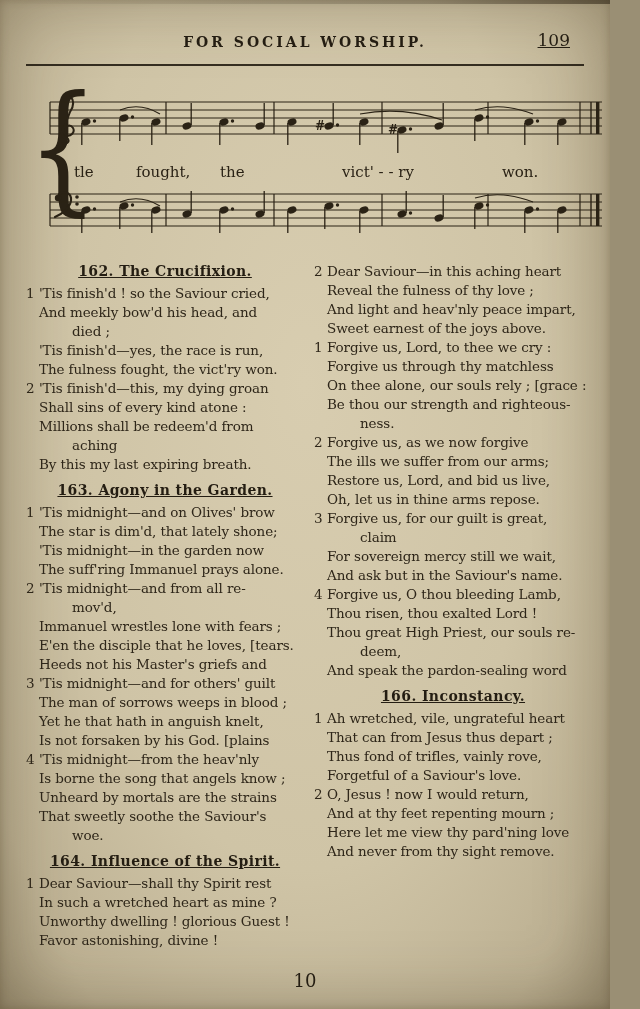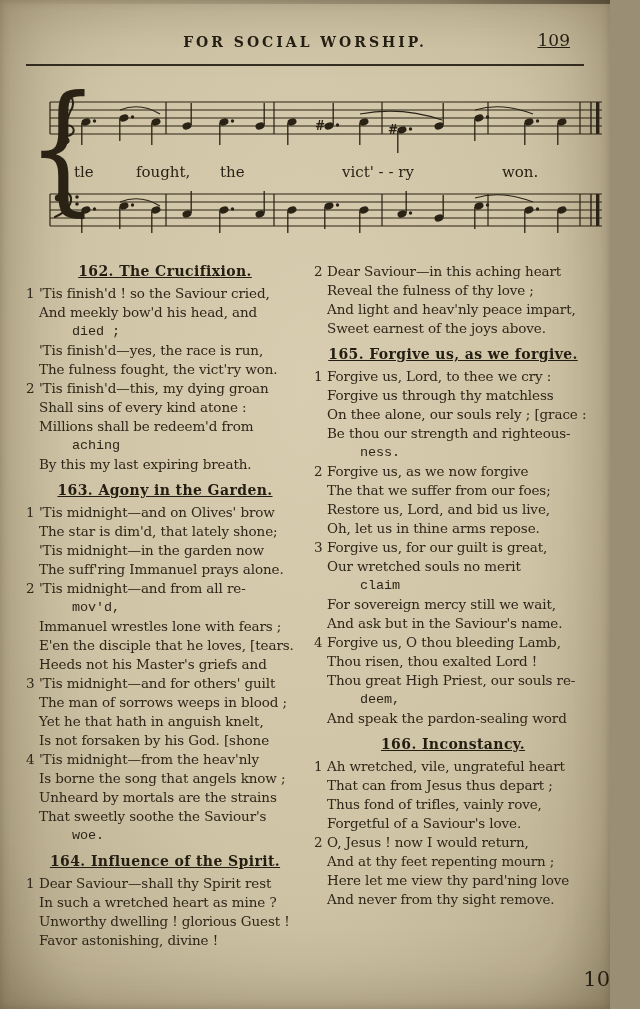--- a/index.html
+++ b/index.html
@@ -30,23 +30,23 @@
   .column{width:293px;}
   .heading{
     font-weight:bold;font-size:14px;text-align:center;line-height:19px;
     margin:7px 0 3px 0;letter-spacing:.4px;color:#241d12;text-decoration:underline;
   }
   .column .heading:first-child{margin-top:0;}
   .line{
     font-size:13.5px;line-height:19px;letter-spacing:-.1px;white-space:nowrap;
   }
   .l1{padding-left:13px;}
-  .l2{padding-left:46px;font-family:Liberation Mono, monospace;}
+  .l2{padding-left:46px;}
   .vnum{display:inline-block;width:13px;}
-  .footer{position:absolute;bottom:18px;left:0;right:0;text-align:right;font-size:21px;color:#241d12;}
+  .footer{position:absolute;bottom:18px;left:0;right:0;text-align:center;font-size:18px;color:#241d12;}
 </style>
 </head>
 <body>
 
 <div class="page">
 
   <div class="header">
     <span class="header-title">FOR SOCIAL WORSHIP.</span>
     <span class="page-number">109</span>
   </div>
@@ -262,49 +262,47 @@
         <div class="line l1">'Tis midnight—in the garden now</div>
         <div class="line l1">The suff'ring Immanuel prays alone.</div>
         <div class="line l0"><span class="vnum">2</span>'Tis midnight—and from all re-</div>
         <div class="line l2">mov'd,</div>
         <div class="line l1">Immanuel wrestles lone with fears ;</div>
         <div class="line l1">E'en the disciple that he loves, [tears.</div>
         <div class="line l1">Heeds not his Master's griefs and</div>
         <div class="line l0"><span class="vnum">3</span>'Tis midnight—and for others' guilt</div>
         <div class="line l1">The man of sorrows weeps in blood ;</div>
         <div class="line l1">Yet he that hath in anguish knelt,</div>
-        <div class="line l1">Is not forsaken by his God. [shone</div>
+        <div class="line l1">Is not forsaken by his God. [plains</div>
         <div class="line l0"><span class="vnum">4</span>'Tis midnight—from the heav'nly</div>
         <div class="line l1">Is borne the song that angels know ;</div>
         <div class="line l1">Unheard by mortals are the strains</div>
         <div class="line l1">That sweetly soothe the Saviour's</div>
         <div class="line l2">woe.</div>
         <div class="heading">164. Influence of the Spirit.</div>
         <div class="line l0"><span class="vnum">1</span>Dear Saviour—shall thy Spirit rest</div>
         <div class="line l1">In such a wretched heart as mine ?</div>
         <div class="line l1">Unworthy dwelling ! glorious Guest !</div>
         <div class="line l1">Favor astonishing, divine !</div>
       </div>
     <div class="column">
         <div class="line l0"><span class="vnum">2</span>Dear Saviour—in this aching heart</div>
         <div class="line l1">Reveal the fulness of thy love ;</div>
         <div class="line l1">And light and heav'nly peace impart,</div>
         <div class="line l1">Sweet earnest of the joys above.</div>
-        <div class="heading">165. Forgive us, as we forgive.</div>
         <div class="line l0"><span class="vnum">1</span>Forgive us, Lord, to thee we cry :</div>
         <div class="line l1">Forgive us through thy matchless</div>
         <div class="line l1">On thee alone, our souls rely ; [grace :</div>
         <div class="line l1">Be thou our strength and righteous-</div>
         <div class="line l2">ness.</div>
         <div class="line l0"><span class="vnum">2</span>Forgive us, as we now forgive</div>
-        <div class="line l1">The that we suffer from our foes;</div>
+        <div class="line l1">The ills we suffer from our arms;</div>
         <div class="line l1">Restore us, Lord, and bid us live,</div>
         <div class="line l1">Oh, let us in thine arms repose.</div>
         <div class="line l0"><span class="vnum">3</span>Forgive us, for our guilt is great,</div>
-        <div class="line l1">Our wretched souls no merit</div>
         <div class="line l2">claim</div>
         <div class="line l1">For sovereign mercy still we wait,</div>
         <div class="line l1">And ask but in the Saviour's name.</div>
         <div class="line l0"><span class="vnum">4</span>Forgive us, O thou bleeding Lamb,</div>
         <div class="line l1">Thou risen, thou exalted Lord !</div>
         <div class="line l1">Thou great High Priest, our souls re-</div>
         <div class="line l2">deem,</div>
         <div class="line l1">And speak the pardon-sealing word</div>
         <div class="heading">166. Inconstancy.</div>
         <div class="line l0"><span class="vnum">1</span>Ah wretched, vile, ungrateful heart</div>

